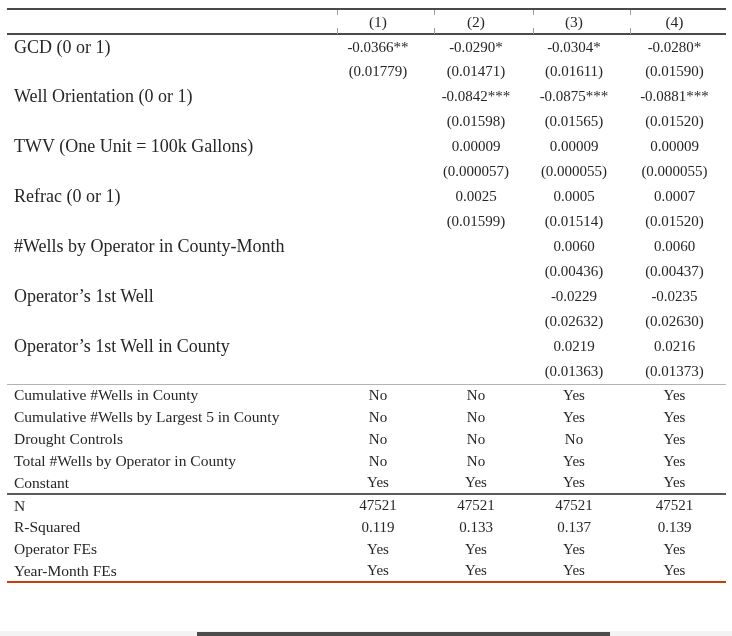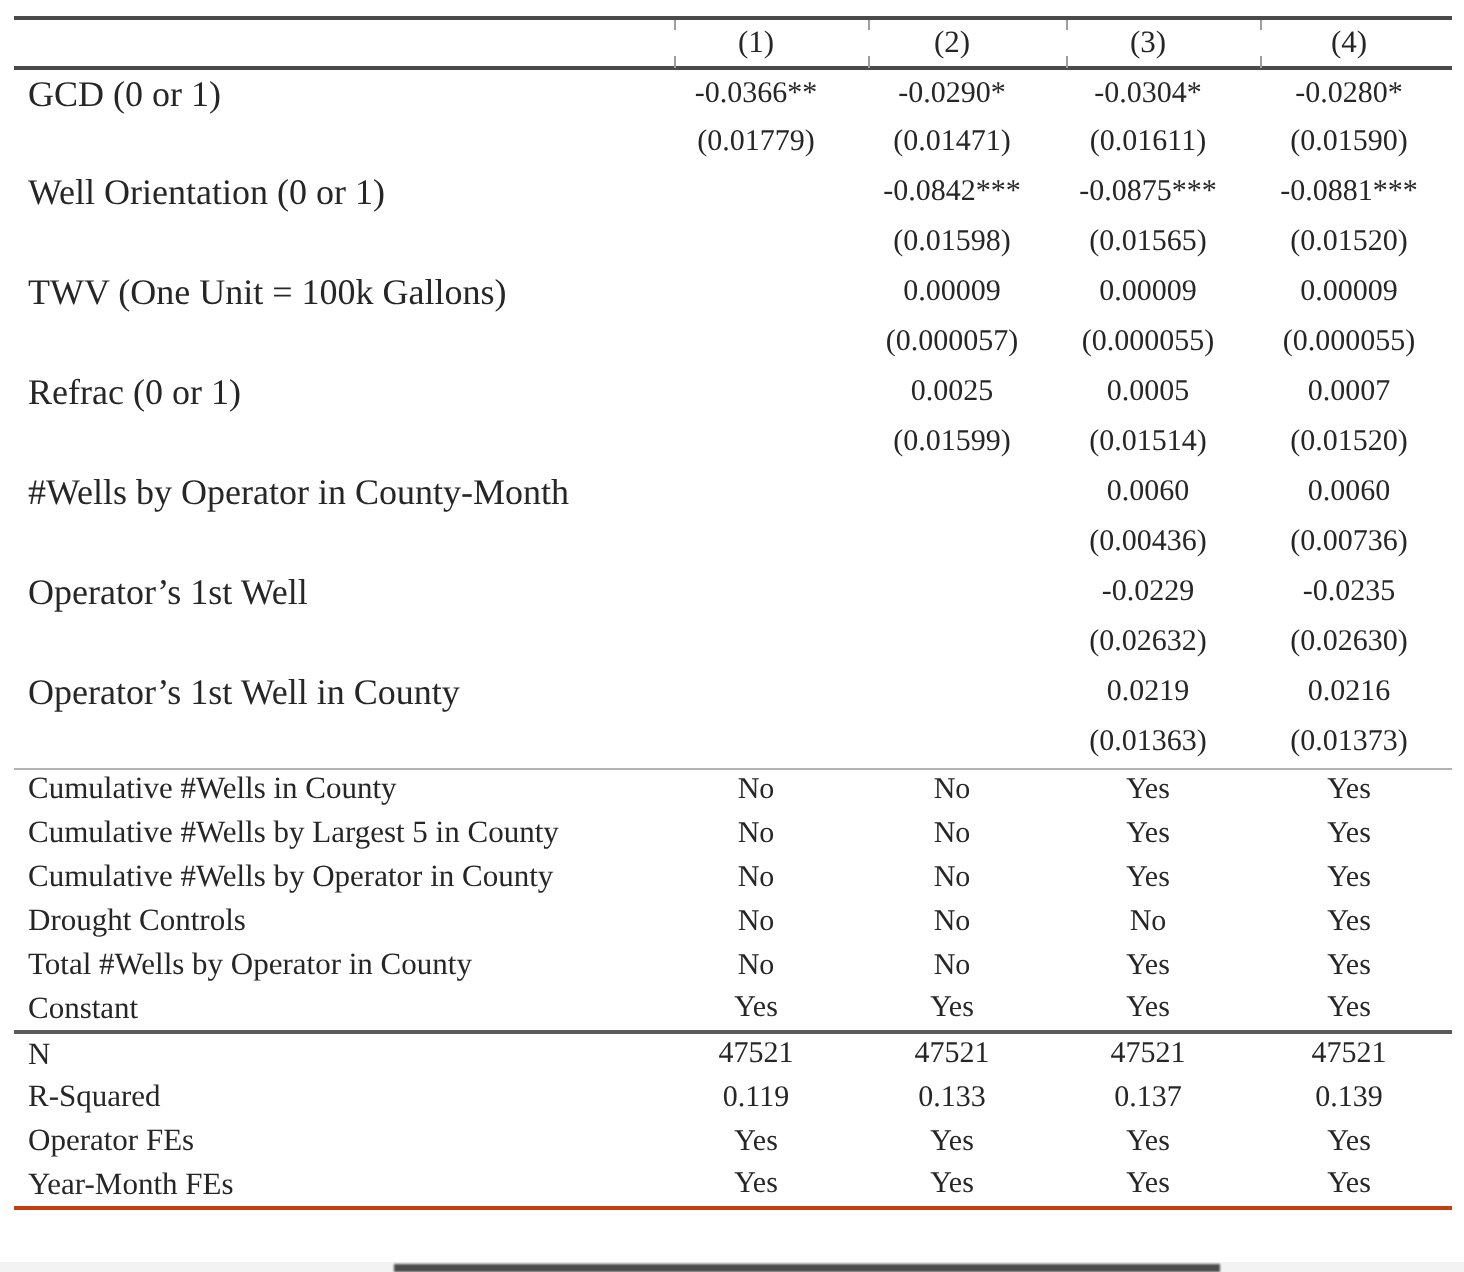--- a/index.html
+++ b/index.html
@@ -164,21 +164,21 @@
       <td class="num"></td>
       <td class="num"></td>
       <td class="num">0.0060</td>
       <td class="num">0.0060</td>
     </tr>
     <tr class="se">
       <td class="lbl"></td>
       <td class="num"></td>
       <td class="num"></td>
       <td class="num">(0.00436)</td>
-      <td class="num">(0.00736)</td>
+      <td class="num">(0.00437)</td>
     </tr>
 
     <tr class="coef">
       <td class="lbl">Operator’s 1st Well</td>
       <td class="num"></td>
       <td class="num"></td>
       <td class="num">-0.0229</td>
       <td class="num">-0.0235</td>
     </tr>
     <tr class="se">
@@ -206,27 +206,20 @@
 
     <tr class="ctrl ctrl-first">
       <td class="lbl">Cumulative #Wells in County</td>
       <td class="num">No</td>
       <td class="num">No</td>
       <td class="num">Yes</td>
       <td class="num">Yes</td>
     </tr>
     <tr class="ctrl">
       <td class="lbl">Cumulative #Wells by Largest 5 in County</td>
-      <td class="num">No</td>
-      <td class="num">No</td>
-      <td class="num">Yes</td>
-      <td class="num">Yes</td>
-    </tr>
-    <tr class="ctrl">
-      <td class="lbl">Cumulative #Wells by Operator in County</td>
       <td class="num">No</td>
       <td class="num">No</td>
       <td class="num">Yes</td>
       <td class="num">Yes</td>
     </tr>
     <tr class="ctrl">
       <td class="lbl">Drought Controls</td>
       <td class="num">No</td>
       <td class="num">No</td>
       <td class="num">No</td>

